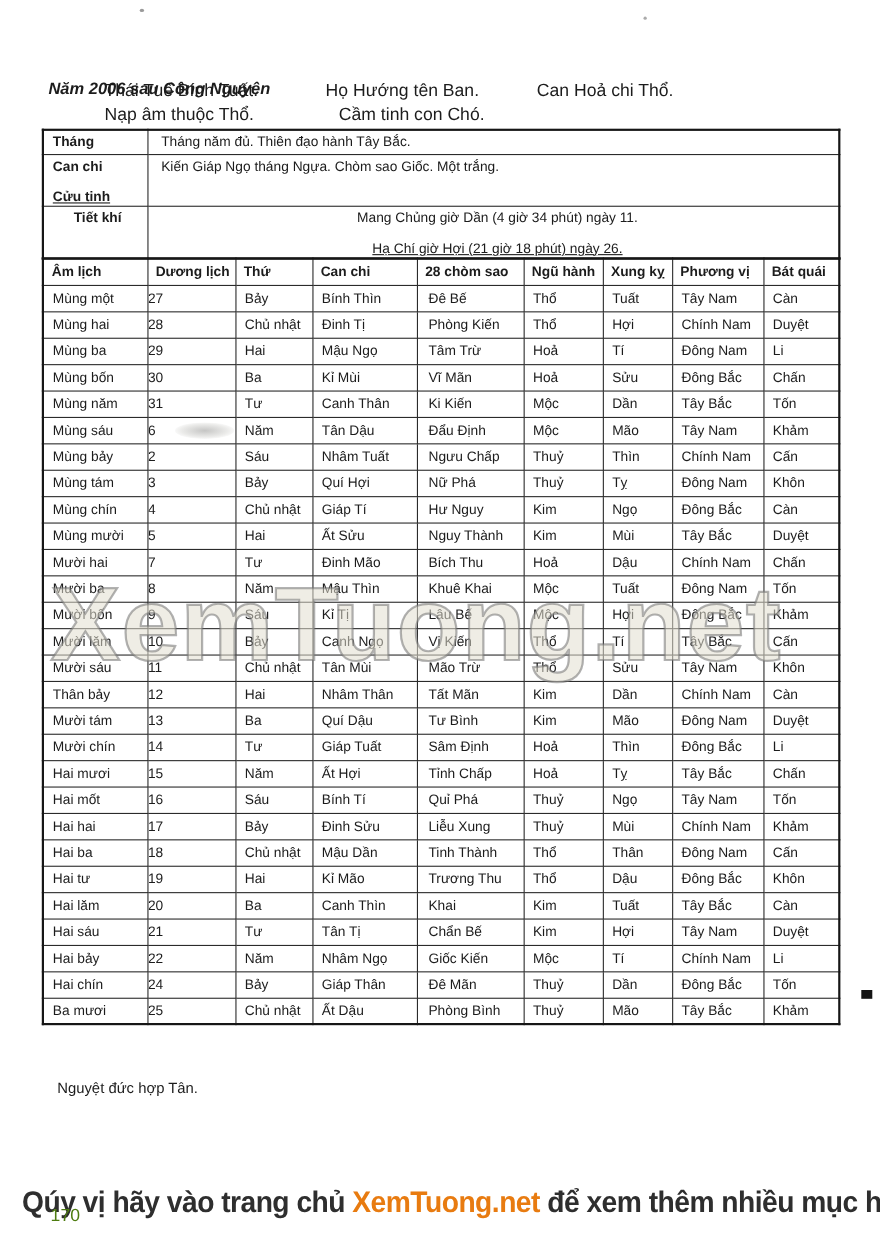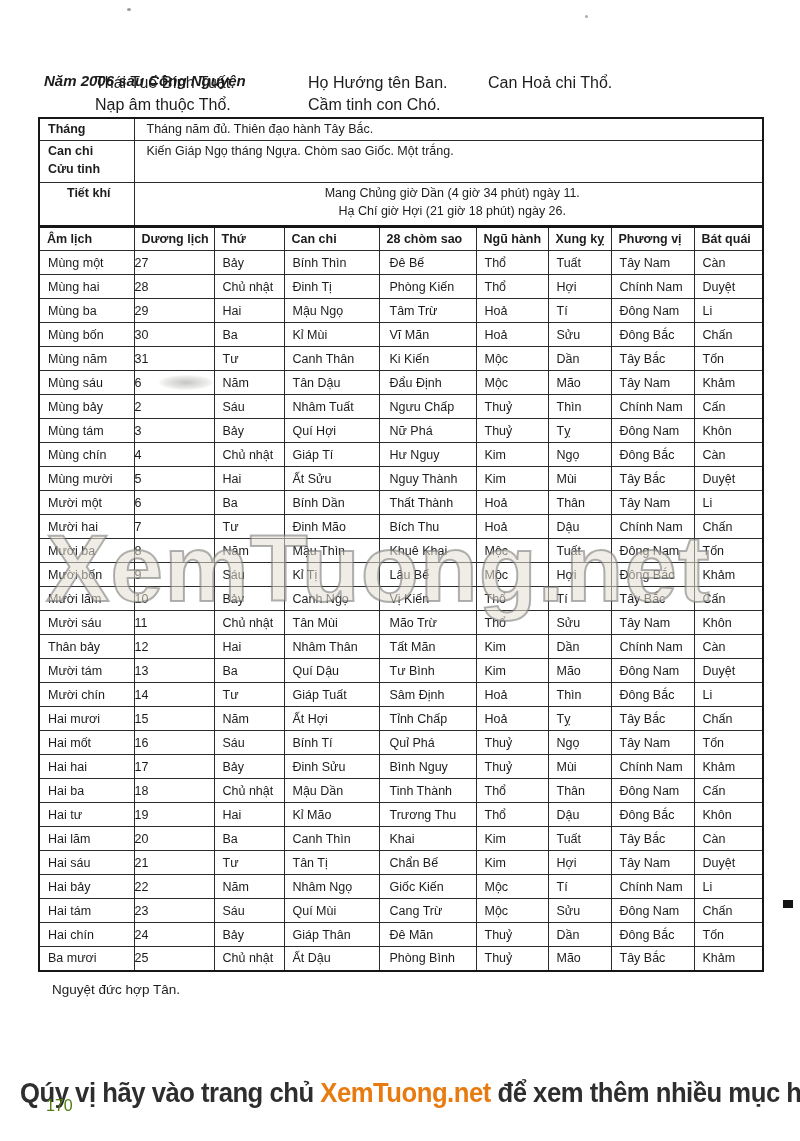--- a/index.html
+++ b/index.html
@@ -29,21 +29,21 @@
     white-space: nowrap;
     vertical-align: middle;
   }
   table.info-table { border: 2px solid #161616; }
   table.cal-table  { border: 2px solid #161616; margin-top: -1.5px; }
   .info-table td.lbl { font-weight: bold; vertical-align: top; padding-top: 3px; }
   .info-table .r1 td { height: 22px; margin-left: 28px; }
   .info-table .r2 td { height: 42px; }
   .info-table .r3 td { height: 44px; text-align: center; }
   .info-table td.val { vertical-align: top; padding-top: 3px; padding-left: 12px; }
-  .info-table .line2 { display: block; margin-top: 4px; }
+  .info-table .line2 { display: block; margin-top: 14px; text-decoration: underline; }
   .cal-table th { font-weight: bold; height: 24px; padding-left: 7px; }
   .cal-table td { height: 24px; }
   .cal-table td:nth-child(2) { padding-left: 0; }
   .cal-table td:nth-child(5) { padding-left: 10px; }
 
   
   td.smudged { position: relative; }
   td.smudged::after {
     content: ""; position: absolute; left: 24px; top: 4px;
     width: 54px; height: 15px; border-radius: 50%;
@@ -76,21 +76,21 @@
   .speck-2 { left: 585px; top: 15px; width: 3px; height: 3px; background: #ababab; border-radius: 50%; }
 </style>
 </head>
 <body>
 
 <div class="abs speck-1"></div>
 <div class="abs speck-2"></div>
 
 <div class="abs year-title">Năm 2006 sau Công Nguyên</div>
 <div class="abs intro-item" style="left:95px;  top:74px;">Thái Tuế Bính Tuất.</div>
-<div class="abs intro-item" style="left:308px; top:74px;">Họ Hướng tên Ban.</div>
+<div class="abs intro-item" style="left:296px; top:74px;">Họ Hướng tên Ban.</div>
 <div class="abs intro-item" style="left:488px; top:74px;">Can Hoả chi Thổ.</div>
 <div class="abs intro-item" style="left:95px;  top:96px;">Nạp âm thuộc Thổ.</div>
 <div class="abs intro-item" style="left:308px; top:96px;">Cầm tinh con Chó.</div>
 
 <div class="abs tables-wrap">
 
   <table class="info-table">
     <colgroup>
         <col style="width:95px">
         <col style="width:629px">
@@ -247,31 +247,20 @@
           <td>5</td>
           <td>Hai</td>
           <td>Ất Sửu</td>
           <td>Nguy Thành</td>
           <td>Kim</td>
           <td>Mùi</td>
           <td>Tây Bắc</td>
           <td>Duyệt</td>
         </tr>
         <tr>
-          <td>Mười một</td>
-          <td>6</td>
-          <td>Ba</td>
-          <td>Bính Dần</td>
-          <td>Thất Thành</td>
-          <td>Hoả</td>
-          <td>Thân</td>
-          <td>Tây Nam</td>
-          <td>Li</td>
-        </tr>
-        <tr>
           <td>Mười hai</td>
           <td>7</td>
           <td>Tư</td>
           <td>Đinh Mão</td>
           <td>Bích Thu</td>
           <td>Hoả</td>
           <td>Dậu</td>
           <td>Chính Nam</td>
           <td>Chấn</td>
         </tr>
@@ -372,21 +361,21 @@
           <td>Thuỷ</td>
           <td>Ngọ</td>
           <td>Tây Nam</td>
           <td>Tốn</td>
         </tr>
         <tr>
           <td>Hai hai</td>
           <td>17</td>
           <td>Bảy</td>
           <td>Đinh Sửu</td>
-          <td>Bình Nguy</td>
+          <td>Liễu Xung</td>
           <td>Thuỷ</td>
           <td>Mùi</td>
           <td>Chính Nam</td>
           <td>Khảm</td>
         </tr>
         <tr>
           <td>Hai ba</td>
           <td>18</td>
           <td>Chủ nhật</td>
           <td>Mậu Dần</td>
@@ -434,31 +423,20 @@
           <td>22</td>
           <td>Năm</td>
           <td>Nhâm Ngọ</td>
           <td>Giốc Kiến</td>
           <td>Mộc</td>
           <td>Tí</td>
           <td>Chính Nam</td>
           <td>Li</td>
         </tr>
         <tr>
-          <td>Hai tám</td>
-          <td>23</td>
-          <td>Sáu</td>
-          <td>Quí Mùi</td>
-          <td>Cang Trừ</td>
-          <td>Mộc</td>
-          <td>Sửu</td>
-          <td>Đông Nam</td>
-          <td>Chấn</td>
-        </tr>
-        <tr>
           <td>Hai chín</td>
           <td>24</td>
           <td>Bảy</td>
           <td>Giáp Thân</td>
           <td>Đê Mãn</td>
           <td>Thuỷ</td>
           <td>Dần</td>
           <td>Đông Bắc</td>
           <td>Tốn</td>
         </tr>

